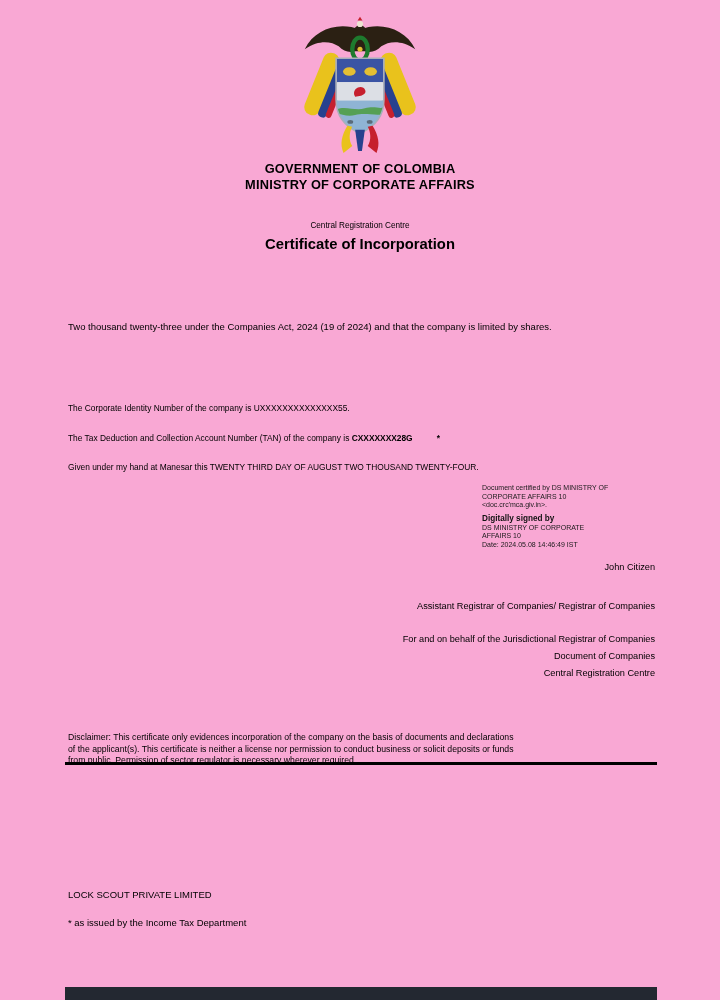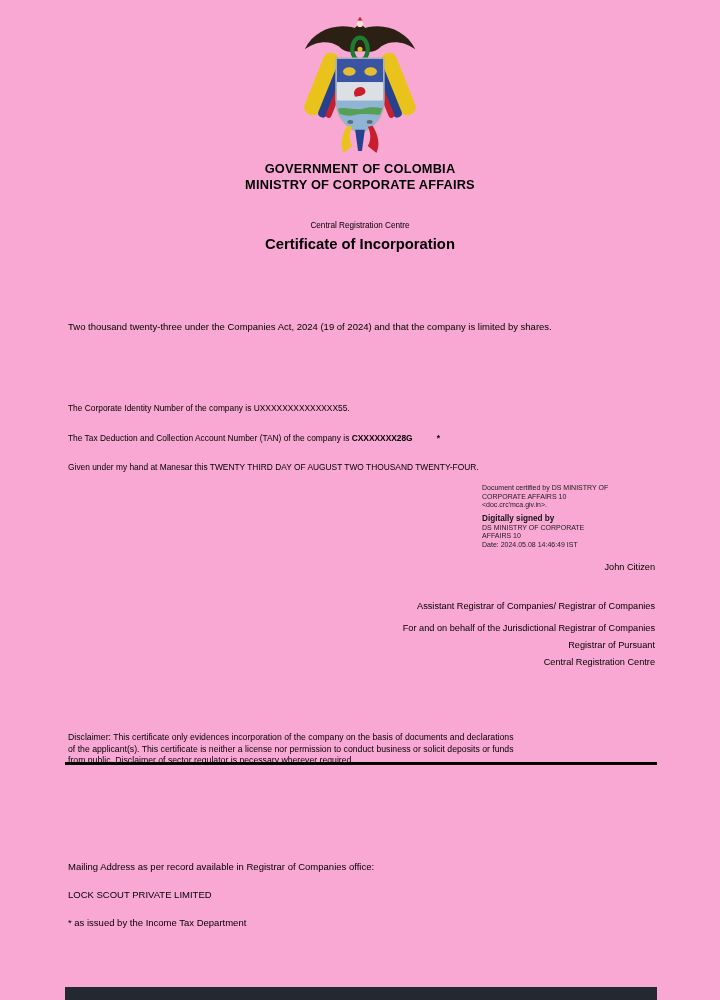--- a/index.html
+++ b/index.html
@@ -28,21 +28,21 @@
   .bold { font-weight:700; }
   .fn-mark { font-weight:700; margin-left:24px; }
 
   .digi-block { left:482px; top:484px; width:178px; font-size:7px; line-height:8.6px; color:#1a1a1a; }
   .digi-signed { font-size:8.2px; font-weight:700; margin-top:4px; line-height:10px; color:#111; }
   .digi-small { line-height:8.6px; }
 
   .sig-right { right:65px; top:562px; width:420px; text-align:right; font-size:9.2px; line-height:11px; }
   .sig-name { margin-bottom:0; }
   .sig-role-1 { margin-top:28px; }
-  .sig-role-2 { margin-top:11px; }
+  .sig-role-2 { margin-top:22px; }
   .sig-role-3 { margin-top:6px; }
   .sig-role-4 { margin-top:6px; }
 
   .disclaimer { left:68px; top:732px; width:560px; font-size:8.7px; line-height:11.6px; }
   .rule { left:65px; top:762px; width:592px; height:3px; background:var(--rule-black,#000); }
 
   .mailing { left:68px; top:861px; font-size:9.5px; }
   .company { left:68px; top:889px; font-size:9.5px; }
   .footnote { left:68px; top:917px; font-size:9.5px; }
 
@@ -147,31 +147,30 @@
     <div class="digi-signed">Digitally signed by</div>
     <div class="digi-small">DS MINISTRY OF CORPORATE</div>
     <div class="digi-small">AFFAIRS 10</div>
     <div class="digi-small">Date: 2024.05.08 14:46:49 IST</div>
   </div>
 
   <div class="abs sig-right">
     <div class="sig-name">John Citizen</div>
     <div class="sig-role-1">Assistant Registrar of Companies/ Registrar of Companies</div>
     <div class="sig-role-2">For and on behalf of the Jurisdictional Registrar of Companies</div>
-    <div class="sig-role-3">Registrar of Pursuant</div>
+    <div class="sig-role-3">Document of Companies</div>
     <div class="sig-role-4">Central Registration Centre</div>
   </div>
 
   <div class="abs disclaimer">
     <div>Disclaimer: This certificate only evidences incorporation of the company on the basis of documents and declarations</div>
     <div>of the applicant(s). This certificate is neither a license nor permission to conduct business or solicit deposits or funds</div>
-    <div>from public. Disclaimer of sector regulator is necessary wherever required.</div>
+    <div>from public. Permission of sector regulator is necessary wherever required.</div>
   </div>
 
   <div class="abs rule"></div>
 
-  <div class="abs mailing">Mailing Address as per record available in Registrar of Companies office:</div>
   <div class="abs company">LOCK SCOUT PRIVATE LIMITED</div>
   <div class="abs footnote">* as issued by the Income Tax Department</div>
 
   <div class="abs bottom-bar"></div>
 
 </div>
 
 </body></html>

